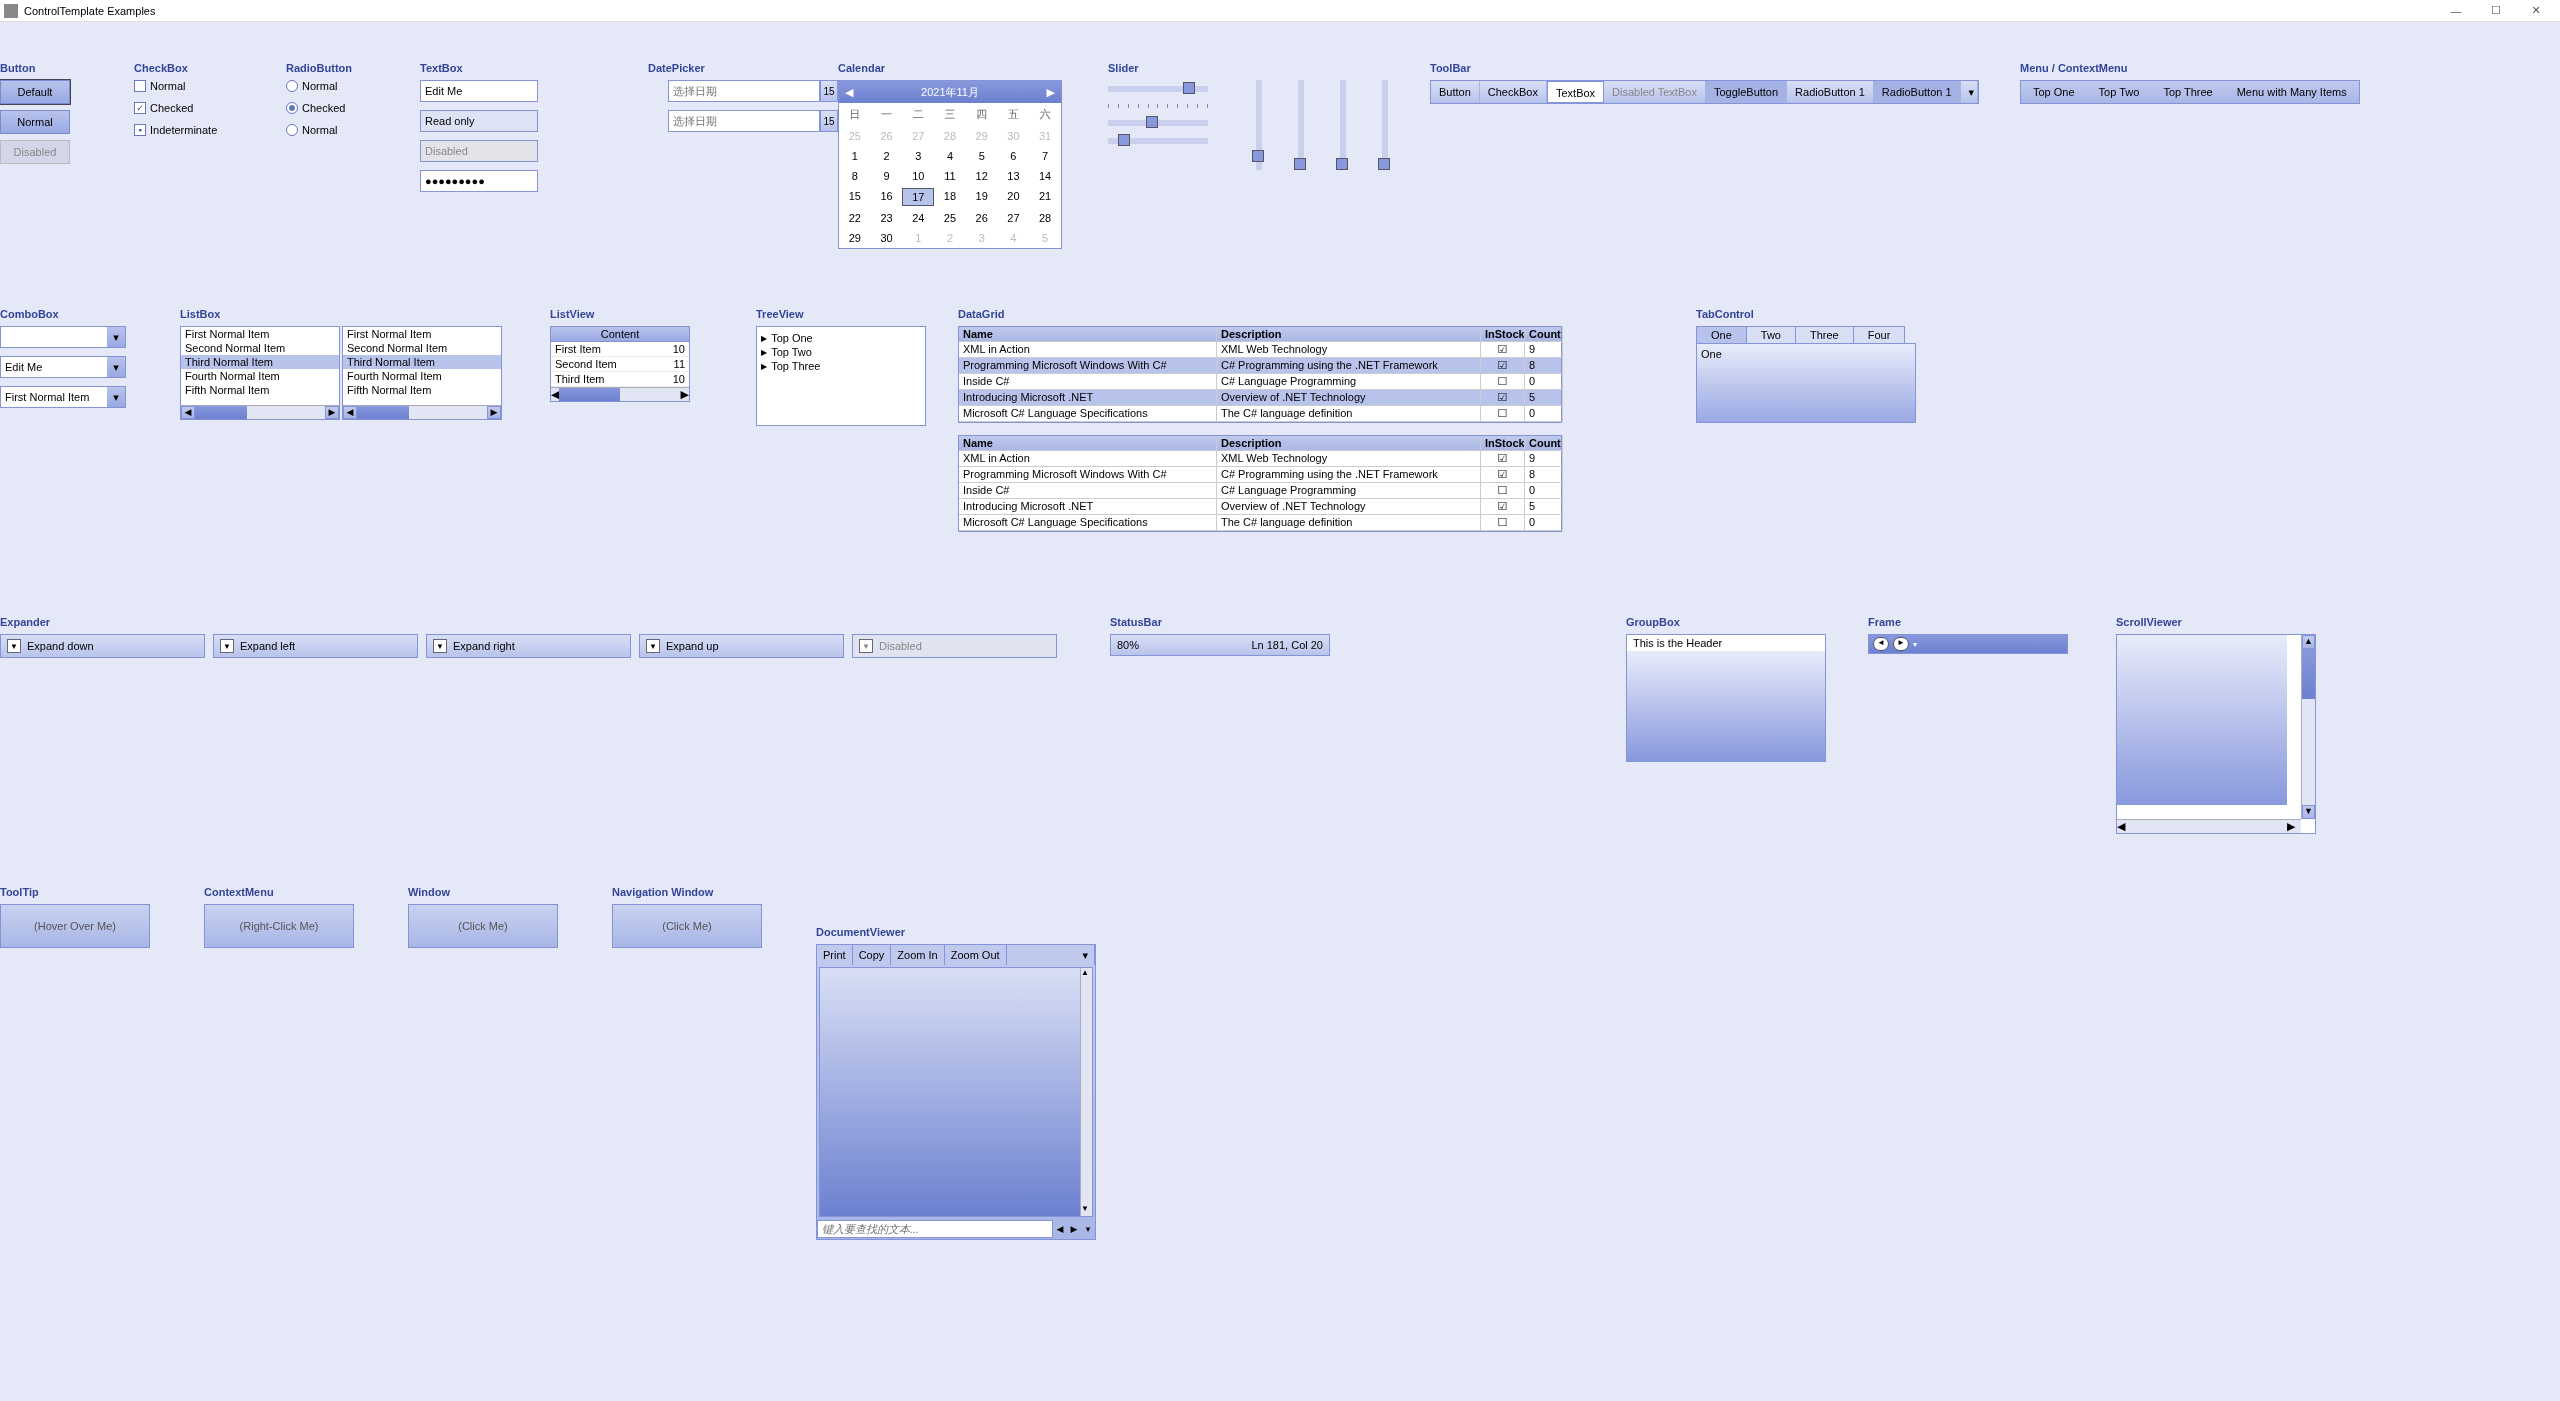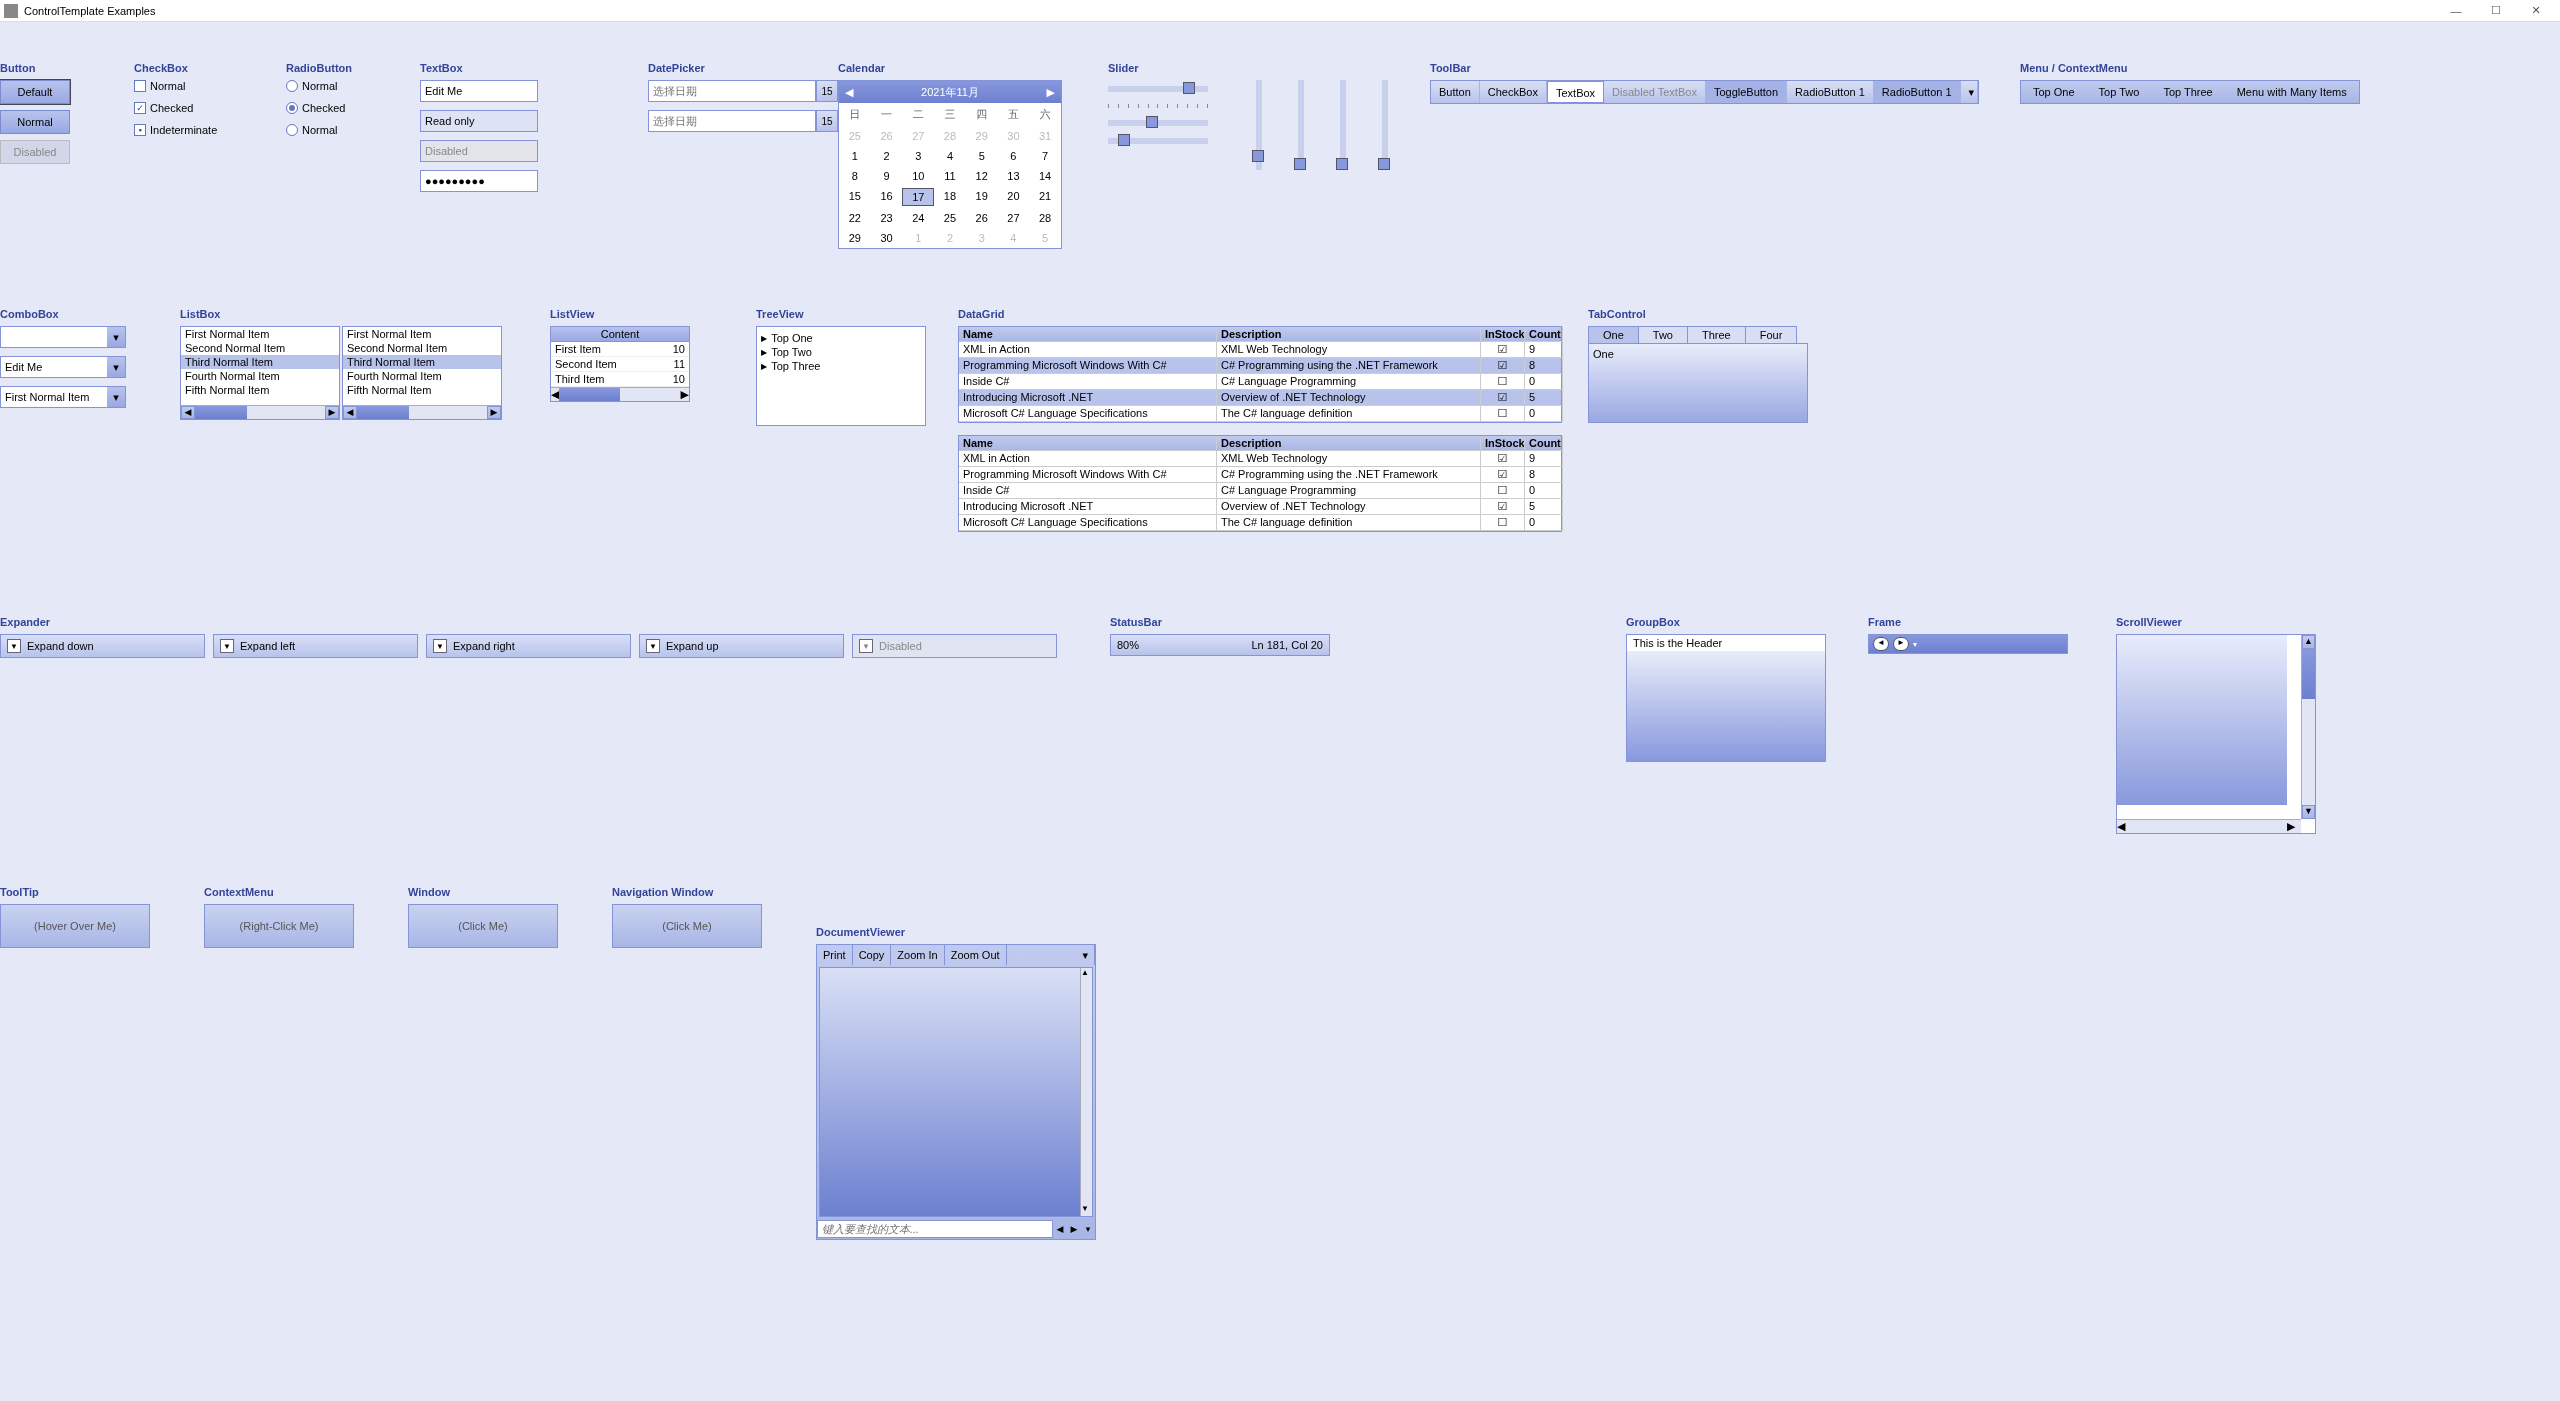--- a/index.html
+++ b/index.html
@@ -29,21 +29,21 @@
 .radio-dot { width: 6px; height: 6px; background: #6677bb; border-radius: 50%; }
 
 
 .textbox { width: 118px; height: 22px; border: 1px solid #8494d6; padding: 2px 4px; background: #fff; margin-bottom: 8px; display:block; }
 .textbox.readonly { background: #dde3f5; }
 .textbox.disabled { background: #e2e4ea; color: #888; }
 .textbox.password { background:#fff; }
 
 
 .datepicker { display: flex; align-items: center; width: 190px; margin-bottom: 8px; }
-.datepicker .dp-input { flex: 1; height: 22px; border: 1px solid #8494d6; background: #fff; padding: 2px 4px; }
+.datepicker .dp-input { flex: 1; height: 22px; border: 1px solid #8494d6; background: #fff; padding: 2px 4px; margin-left: 20px; }
 .datepicker .dp-btn { width: 22px; height: 22px; border: 1px solid #8494d6; background: linear-gradient(#d8dff5,#b8c3ec); display: flex; align-items: center; justify-content: center; font-size: 10px; }
 
 
 .calendar { width: 224px; border: 1px solid #8494d6; background: #fff; }
 .cal-header { background: linear-gradient(#8898dd,#6c80d0); height: 22px; display: flex; align-items: center; justify-content: space-between; padding: 0 6px; color: #fff; }
 .cal-day-row { display: grid; grid-template-columns: repeat(7,1fr); text-align: center; font-size: 10px; padding: 2px 0; }
 .cal-day-row.head { color: #666; }
 .cal-cell { padding: 2px 0; }
 .cal-cell.dim { color: #bbb; }
 .cal-cell.today { background: #b8c3ec; border: 1px solid #556; }
@@ -539,21 +539,21 @@
         </div>
         <div class="dg-row">
           <div>Microsoft C# Language Specifications</div>
           <div>The C# language definition</div>
           <div class="dg-check">☐</div>
           <div>0</div>
         </div>
       </div>
 </div>
 
-<div class="group" style="left:1588px; top:286px;">
+<div class="group" style="left:1696px; top:286px;">
   <div class="section-title">TabControl</div>
   <div class="tabcontrol">
     <div class="tab-headers" id="tab-headers">
           <div class="active">One</div>
           <div>Two</div>
           <div>Three</div>
           <div>Four</div>
         </div>
     <div class="tab-body">One</div>
   </div>

